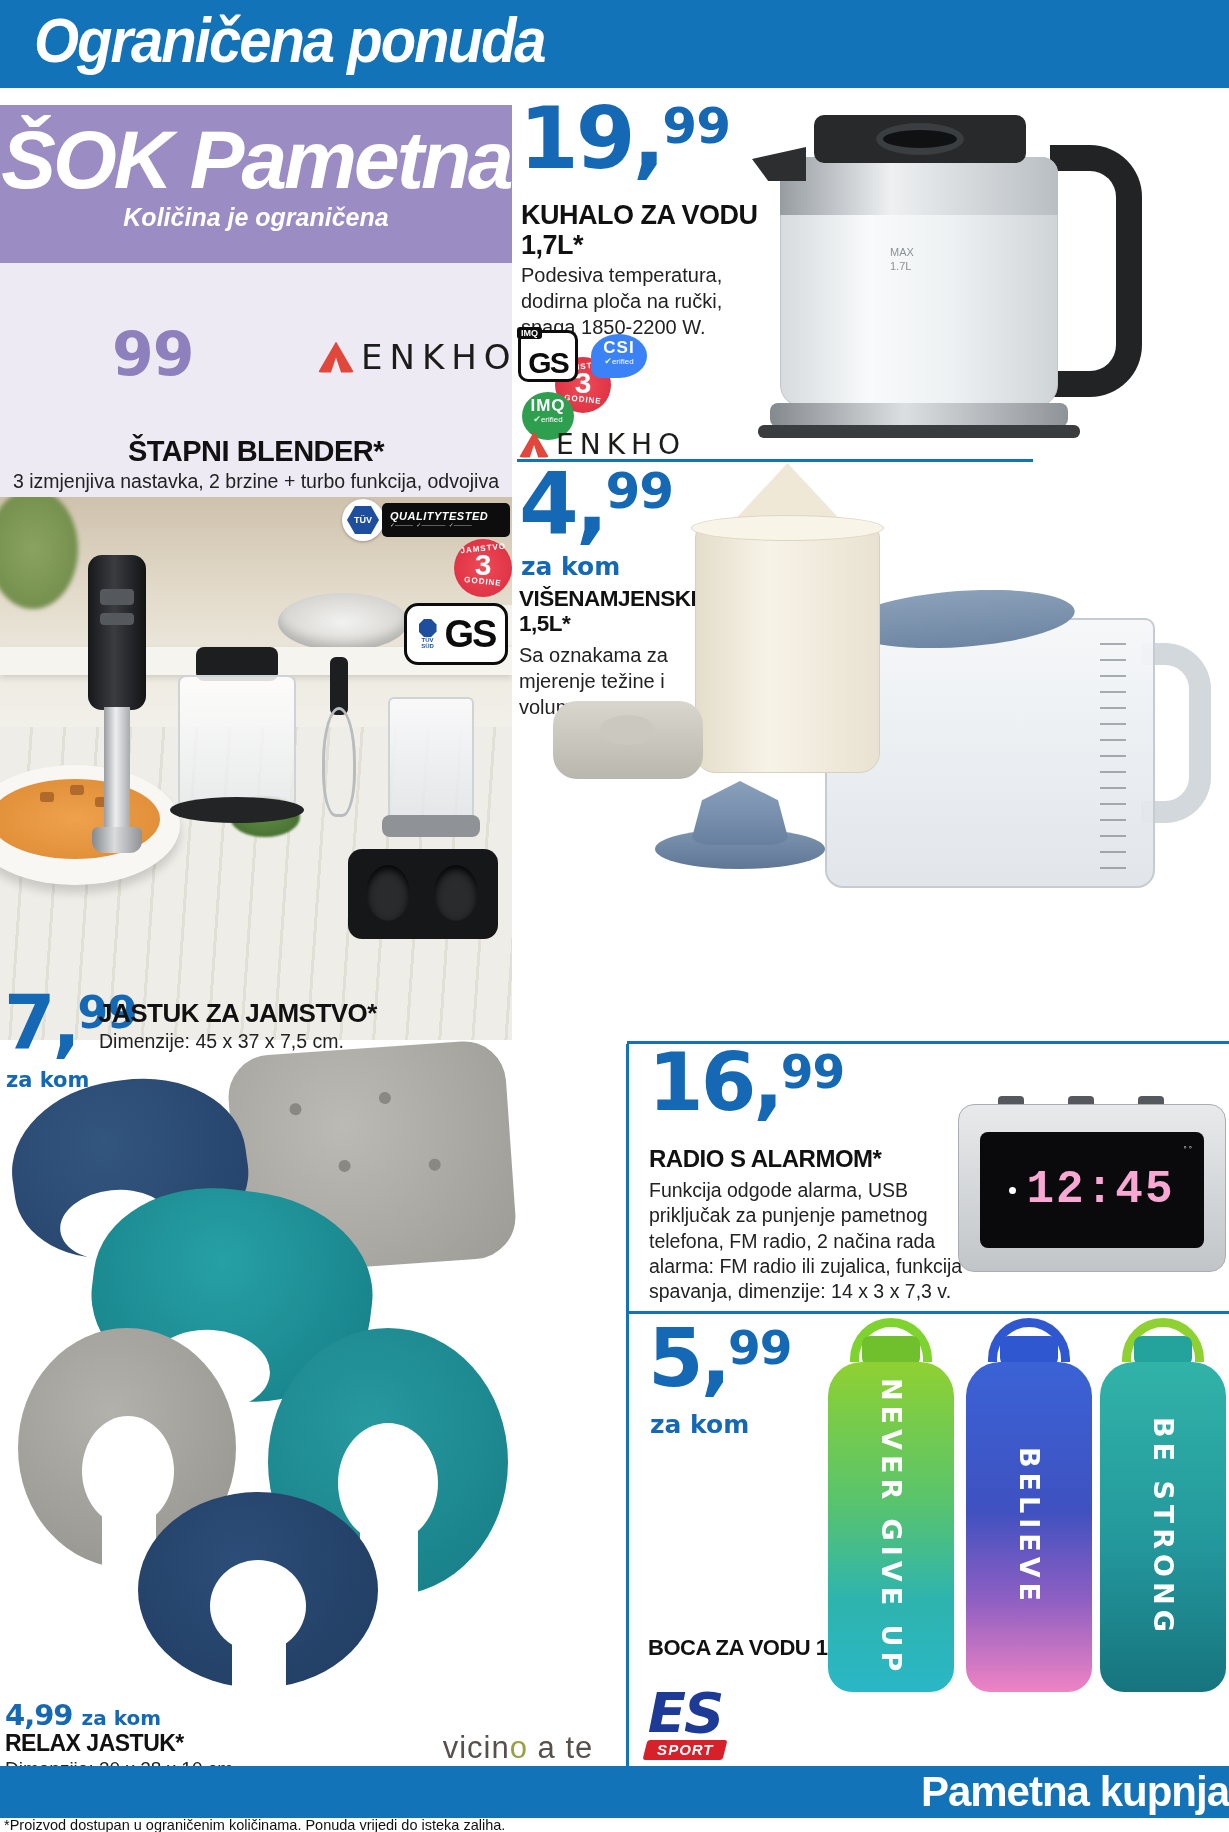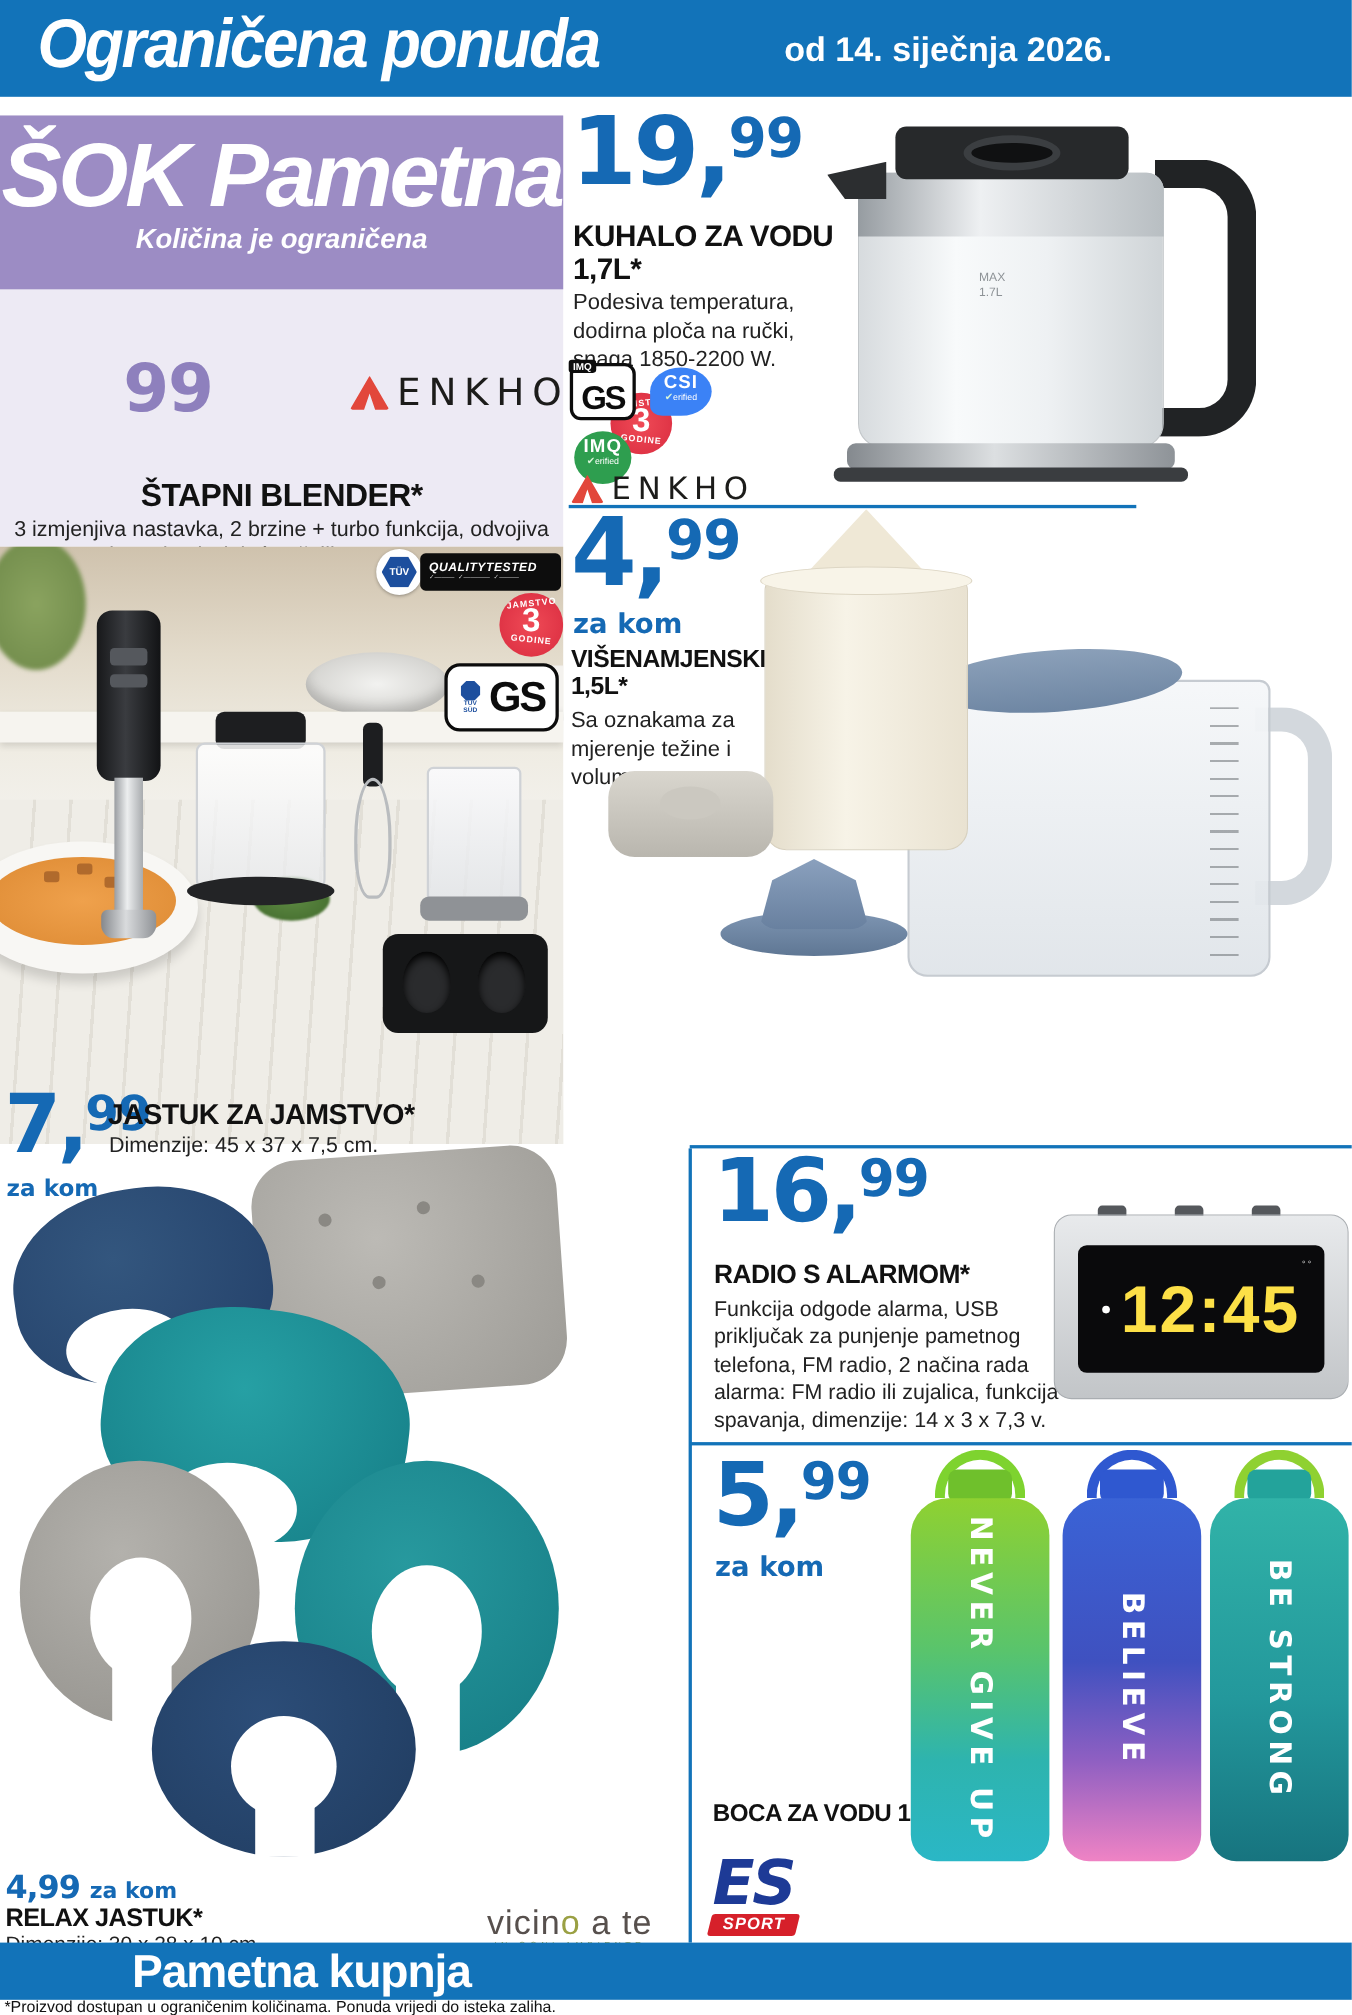--- a/index.html
+++ b/index.html
@@ -190,21 +190,21 @@
   .radio-price .sup { font-size:47px; }
   .radio-name { left:649px; top:1146px; font-size:24px; }
   .radio-desc { left:649px; top:1178px; width:334px; font-size:19.5px; }
 
   .photo-radio { position:absolute; left:958px; top:1098px; width:268px; height:178px; }
   .rd-btn { position:absolute; top:-2px; width:26px; height:10px; border-radius:4px 4px 0 0; background:#55585c; }
   .rd-frame { position:absolute; left:0; top:6px; width:268px; height:168px; border-radius:16px;
               background:linear-gradient(180deg,#e8eaec,#c2c5c8); border:1px solid #a9adb1; }
   .rd-screen { position:absolute; left:22px; top:34px; width:224px; height:116px; border-radius:8px; background:#0a0a0c;
                display:flex; align-items:center; justify-content:center; gap:10px; }
-  .rd-time { color:#fde047; font-family:Liberation Sans, sans-serif; font-weight:bold; font-size:60px; letter-spacing:2px; }
+  .rd-time { color:#f9a8d4; font-family:Liberation Mono, monospace; font-weight:bold; font-size:46px; letter-spacing:2px; }
   .rd-dot { width:7px; height:7px; border-radius:50%; background:#fff; }
   .rd-dots2 { position:absolute; right:10px; top:10px; color:#fff; font-size:9px; letter-spacing:2px; }
 
   
   .bottles-price { left:648px; top:1326px; }
   .bottles-price .main { font-size:80px; }
   .bottles-price .sup { font-size:47px; }
   .bottles-unit { left:650px; top:1410px; font-size:25px; }
   .bottles-name { left:648px; top:1636px; font-size:22px; }
 
@@ -238,32 +238,31 @@
   .relax-name { left:5px; top:1731px; font-size:23px; }
   .relax-desc { left:5px; top:1757px; font-size:19px; }
 
   .vicino { position:absolute; left:418px; top:1730px; width:200px; text-align:center; }
   .vicino-main { font-size:31px; color:#57504d; letter-spacing:1px; }
   .vicino-main .accent { color:#9aa043; }
   .vicino-sub { font-size:8px; letter-spacing:4px; color:#9aa043; margin-top:-2px; }
 
   
   .footer-banner { position:absolute; left:0; top:1766px; width:1229px; height:52px; background:#1273b9;
-                   display:flex; align-items:center; justify-content:flex-start; }
+                   display:flex; align-items:center; justify-content:flex-end; }
   .footer-banner span { color:#fff; font-weight:bold; font-size:42px; letter-spacing:-1px; margin-left:120px; }
   .footnote { position:absolute; left:4px; top:1817px; font-size:14.5px; color:#111; }
 </style>
 </head>
 <body>
 
 <div id="page">
 
   <div class="header">
     <div class="header-title">Ograničena ponuda</div>
-    <div class="header-date">od 14. siječnja 2026.</div>
   </div>
 
   <div class="shock">
     <div class="shock-head">
       <div class="shock-title">ŠOK Pametna</div>
       <div class="shock-sub">Količina je ograničena</div>
     </div>
     <div class="price shock-price">
       <span class="sup">99</span>
     </div>

